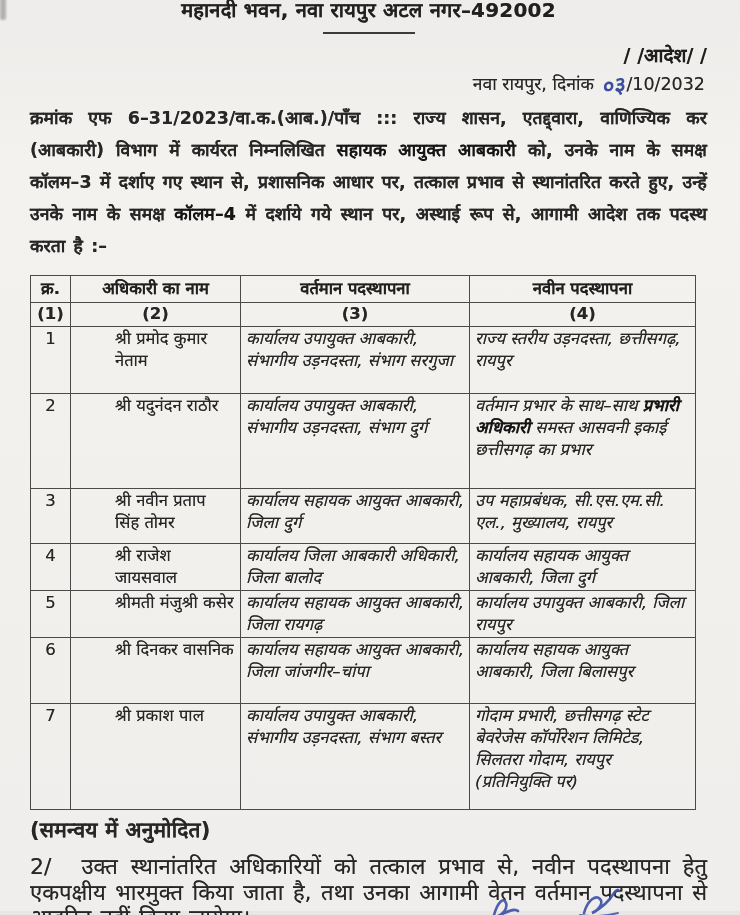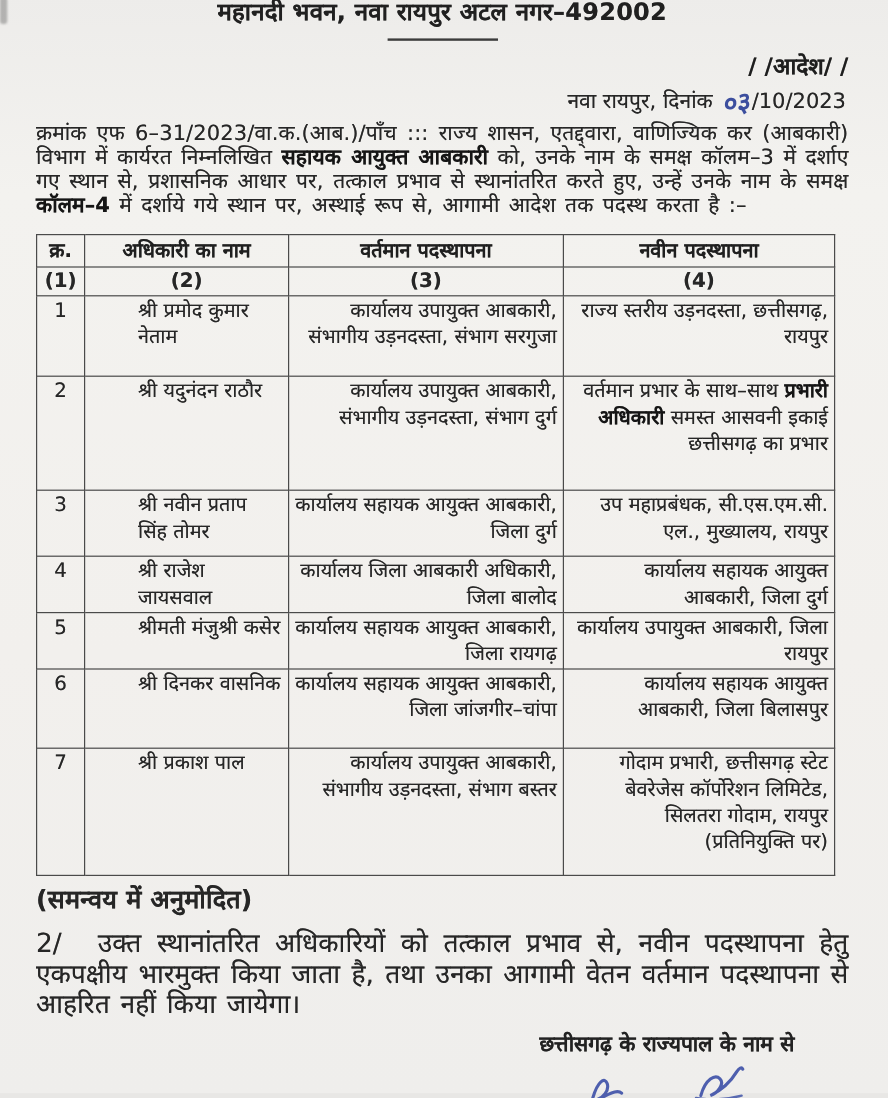--- a/index.html
+++ b/index.html
@@ -21,43 +21,43 @@
   }
   .divider{width:92px;height:0;border-top:2.5px solid #3c3c3c;margin:9px auto 0 auto;}
   .order-title{margin-top:8px;text-align:right;font-weight:bold;font-size:19px;color:#1e1e1e;}
   .date-line{margin-top:3px;text-align:right;font-size:17.5px;padding-right:2px;}
   .handwritten{
     display:inline-block;color:#3c4e9e;font-size:22px;font-weight:bold;
     transform:rotate(-6deg) skewX(-8deg);margin:0 1px -4px 3px;
     text-shadow:none;line-height:14px;vertical-align:-3px;
   }
   .para1{
-    margin:7px 0 13px 0;font-size:17.5px;line-height:20px;text-align:justify;
-    letter-spacing:.1px;word-spacing:2px;
+    margin:7px 0 13px 0;font-size:17.5px;line-height:32px;text-align:justify;
+    letter-spacing:.1px;word-spacing:2px;font-weight:bold;
   }
   .para1 b,.doc-table b{color:#151515;}
   table.doc-table{
     border-collapse:collapse;margin-top:10px;width:665px;table-layout:fixed;
     font-size:16.5px;line-height:22px;
   }
   .doc-table td,.doc-table th{
     border:1.4px solid #4a4a4a;padding:1px 5px;vertical-align:top;
     overflow:hidden;
   }
   .doc-table col.c1{width:40px;}
   .doc-table col.c2{width:170px;}
   .doc-table col.c3{width:229px;}
   .doc-table col.c4{width:226px;}
   .doc-table th{font-weight:bold;text-align:center;padding:2px 4px;color:#1f1f1f;}
   tr.hdr{height:24px;}
   tr.subhdr{height:24px;}
   tr.subhdr td{text-align:center;font-weight:bold;padding:0 4px;}
   td.c-sno{text-align:center;}
   td.c-name{text-align:left;padding-left:44px;}
-  td.c-mid,td.c-new{text-align:right;}
+  td.c-mid,td.c-new{text-align:left;font-style:italic;}
   tr.r1{height:67px;} tr.r2{height:95px;} tr.r3{height:55px;}
   tr.r4{height:46px;} tr.r5{height:46px;} tr.r6{height:66px;} tr.r7{height:106px;}
   .approved{margin-top:5px;font-size:21px;font-weight:bold;letter-spacing:.2px;}
   .para2{
     margin-top:11px;font-size:22px;line-height:25.5px;text-align:justify;
     word-spacing:2px;
   }
   .para2-num{display:inline-block;margin-right:30px;}
   .sign-block{
     width:fit-content;margin:-14px 45px 0 auto;text-align:right;
@@ -75,21 +75,21 @@
 </head>
 <body>
 
 <div class="page">
   <div class="smudge"></div>
 
   <div class="address">महानदी भवन, नवा रायपुर अटल नगर–492002</div>
   <div class="divider"></div>
   <div class="order-title">/ /आदेश/ /</div>
 
-  <div class="date-line"><span>नवा रायपुर, दिनांक </span><span class="handwritten">०३</span><span>/10/2023</span></div>
+  <div class="date-line"><span>नवा रायपुर, दिनांक </span><span class="handwritten">०३</span><span>/10/2032</span></div>
 
   <p class="para1"><span>क्रमांक एफ 6–31/2023/वा.क.(आब.)/पाँच ::: राज्य शासन, एतद्द्वारा, वाणिज्यिक कर (आबकारी) विभाग में कार्यरत निम्नलिखित </span><b>सहायक आयुक्त आबकारी</b><span> को, उनके नाम के समक्ष कॉलम–3 में दर्शाए गए स्थान से, प्रशासनिक आधार पर, तत्काल प्रभाव से स्थानांतरित करते हुए, उन्हें उनके नाम के समक्ष </span><b>कॉलम–4</b><span> में दर्शाये गये स्थान पर, अस्थाई रूप से, आगामी आदेश तक पदस्थ करता है :–</span></p>
 
   <table class="doc-table">
     <colgroup>
         <col class="c1">
         <col class="c2">
         <col class="c3">
         <col class="c4">
       </colgroup>

